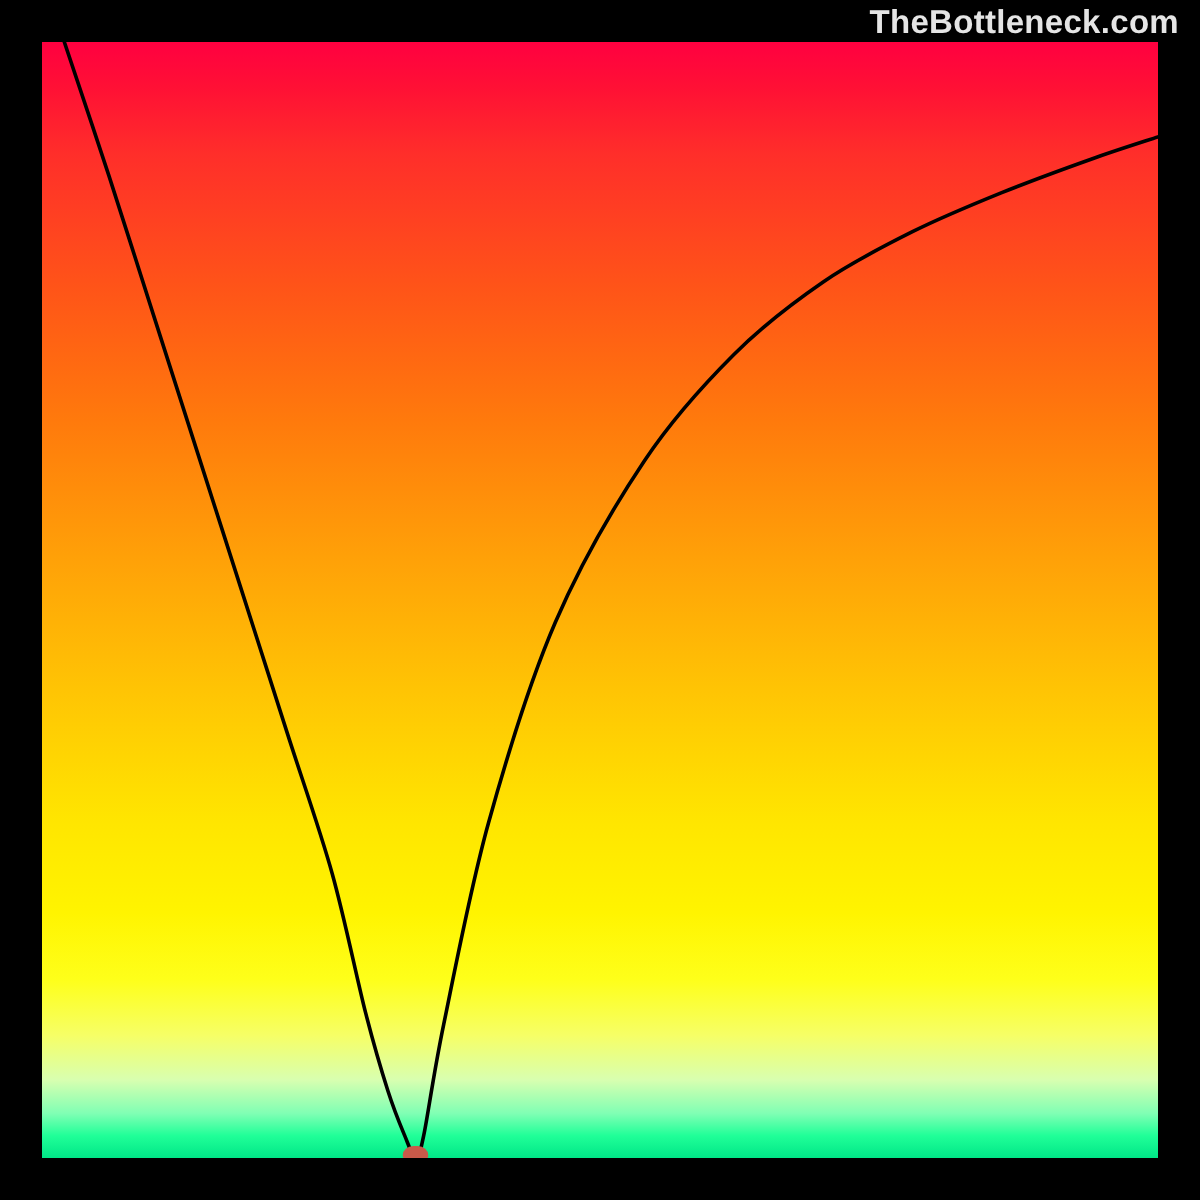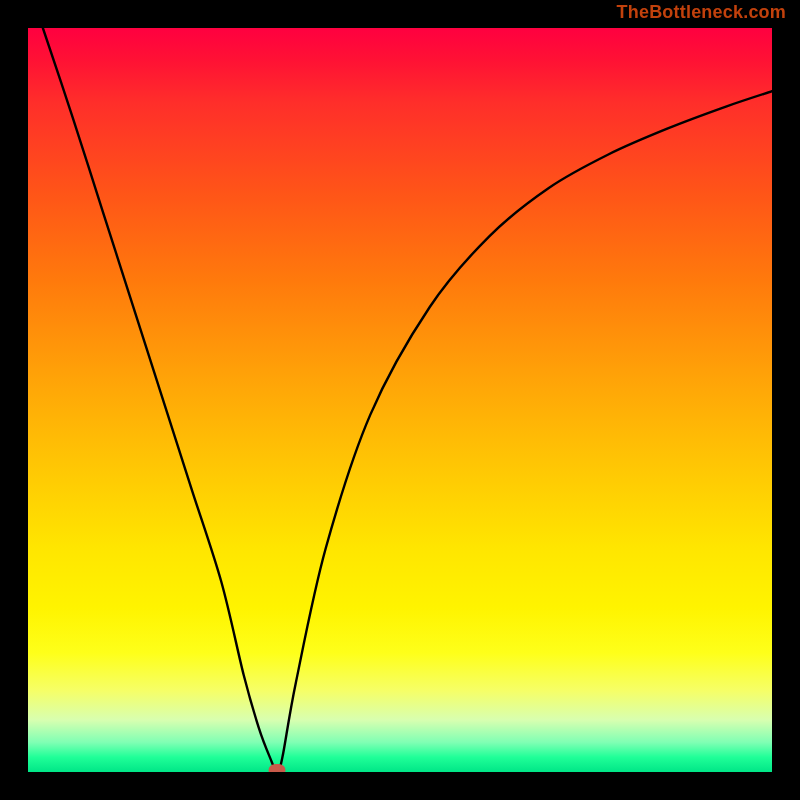--- a/index.html
+++ b/index.html
@@ -7,23 +7,23 @@
     width: 800px;
     height: 800px;
     background: #000;
     position: relative;
     font-family: Arial, sans-serif;
   }
   .watermark {
     position: absolute;
     top: 2px;
     right: 14px;
-    font-size: 18px;
+    font-size: 22px;
     font-weight: 600;
-    color: #c2410c;
+    color: #e5e5e5;
     z-index: 10;
     letter-spacing: 0.2px;
   }
   .plot-area {
     position: absolute;
     left: 28px;
     top: 28px;
     width: 744px;
     height: 744px;
     overflow: hidden;

